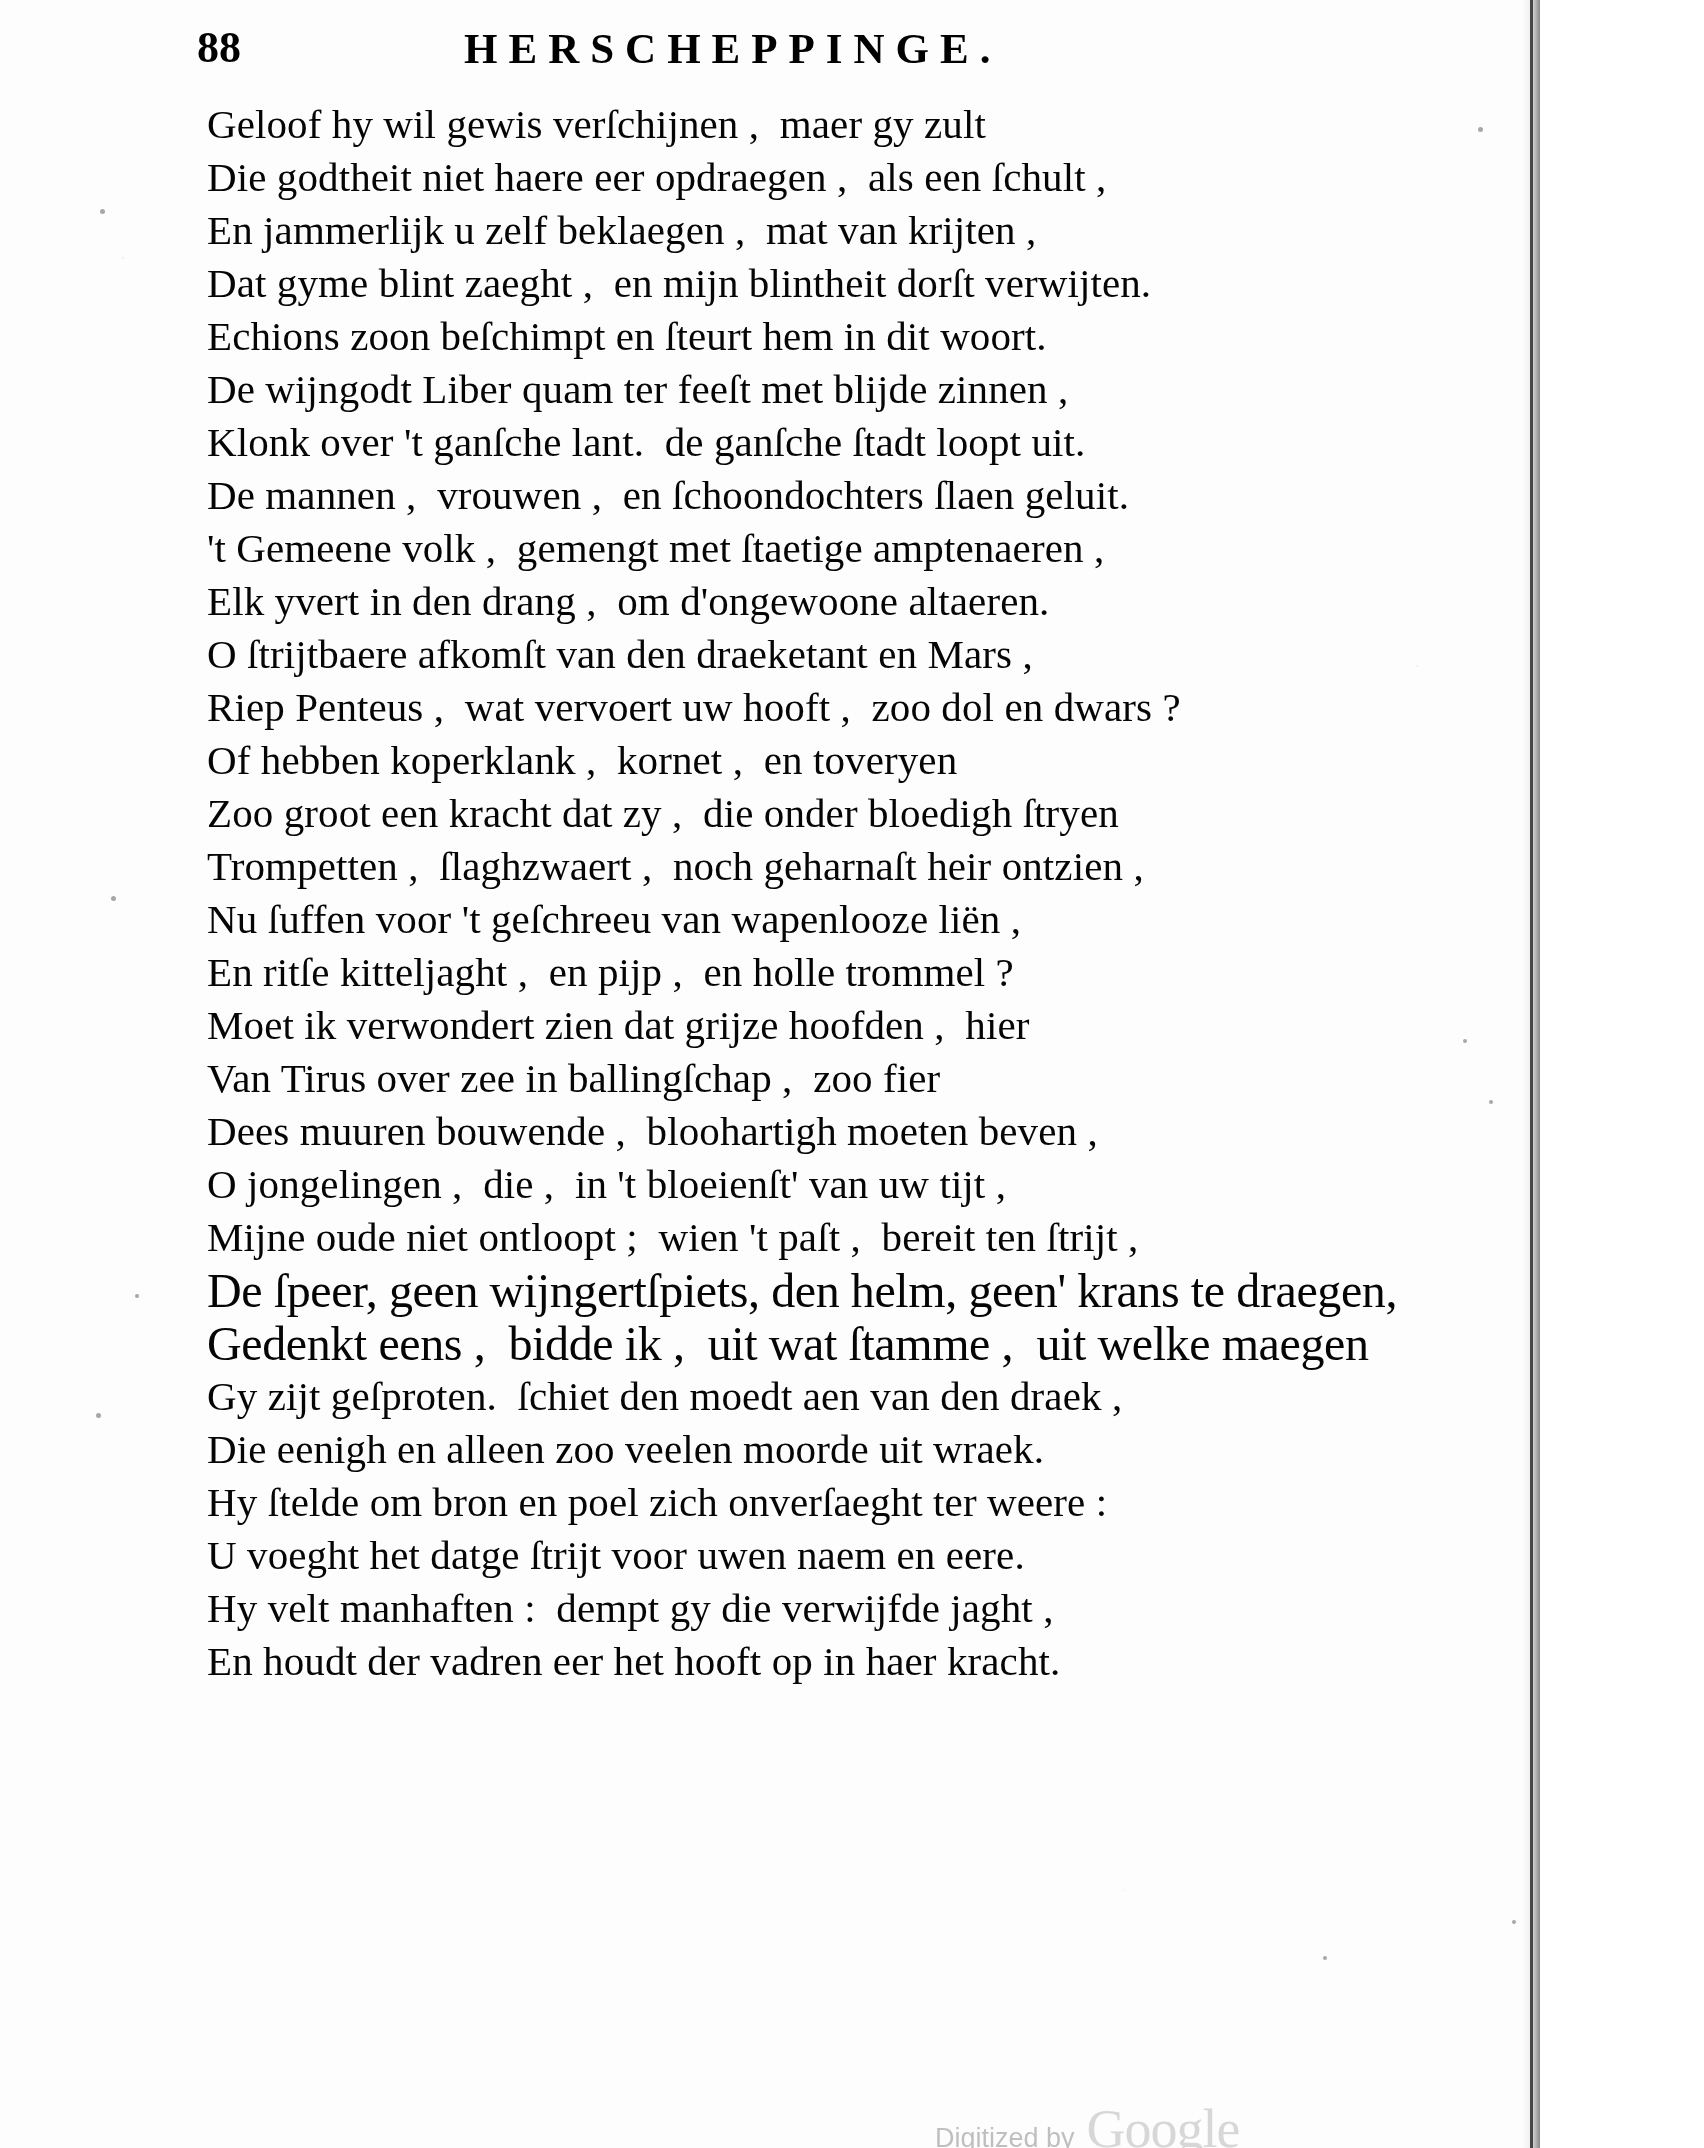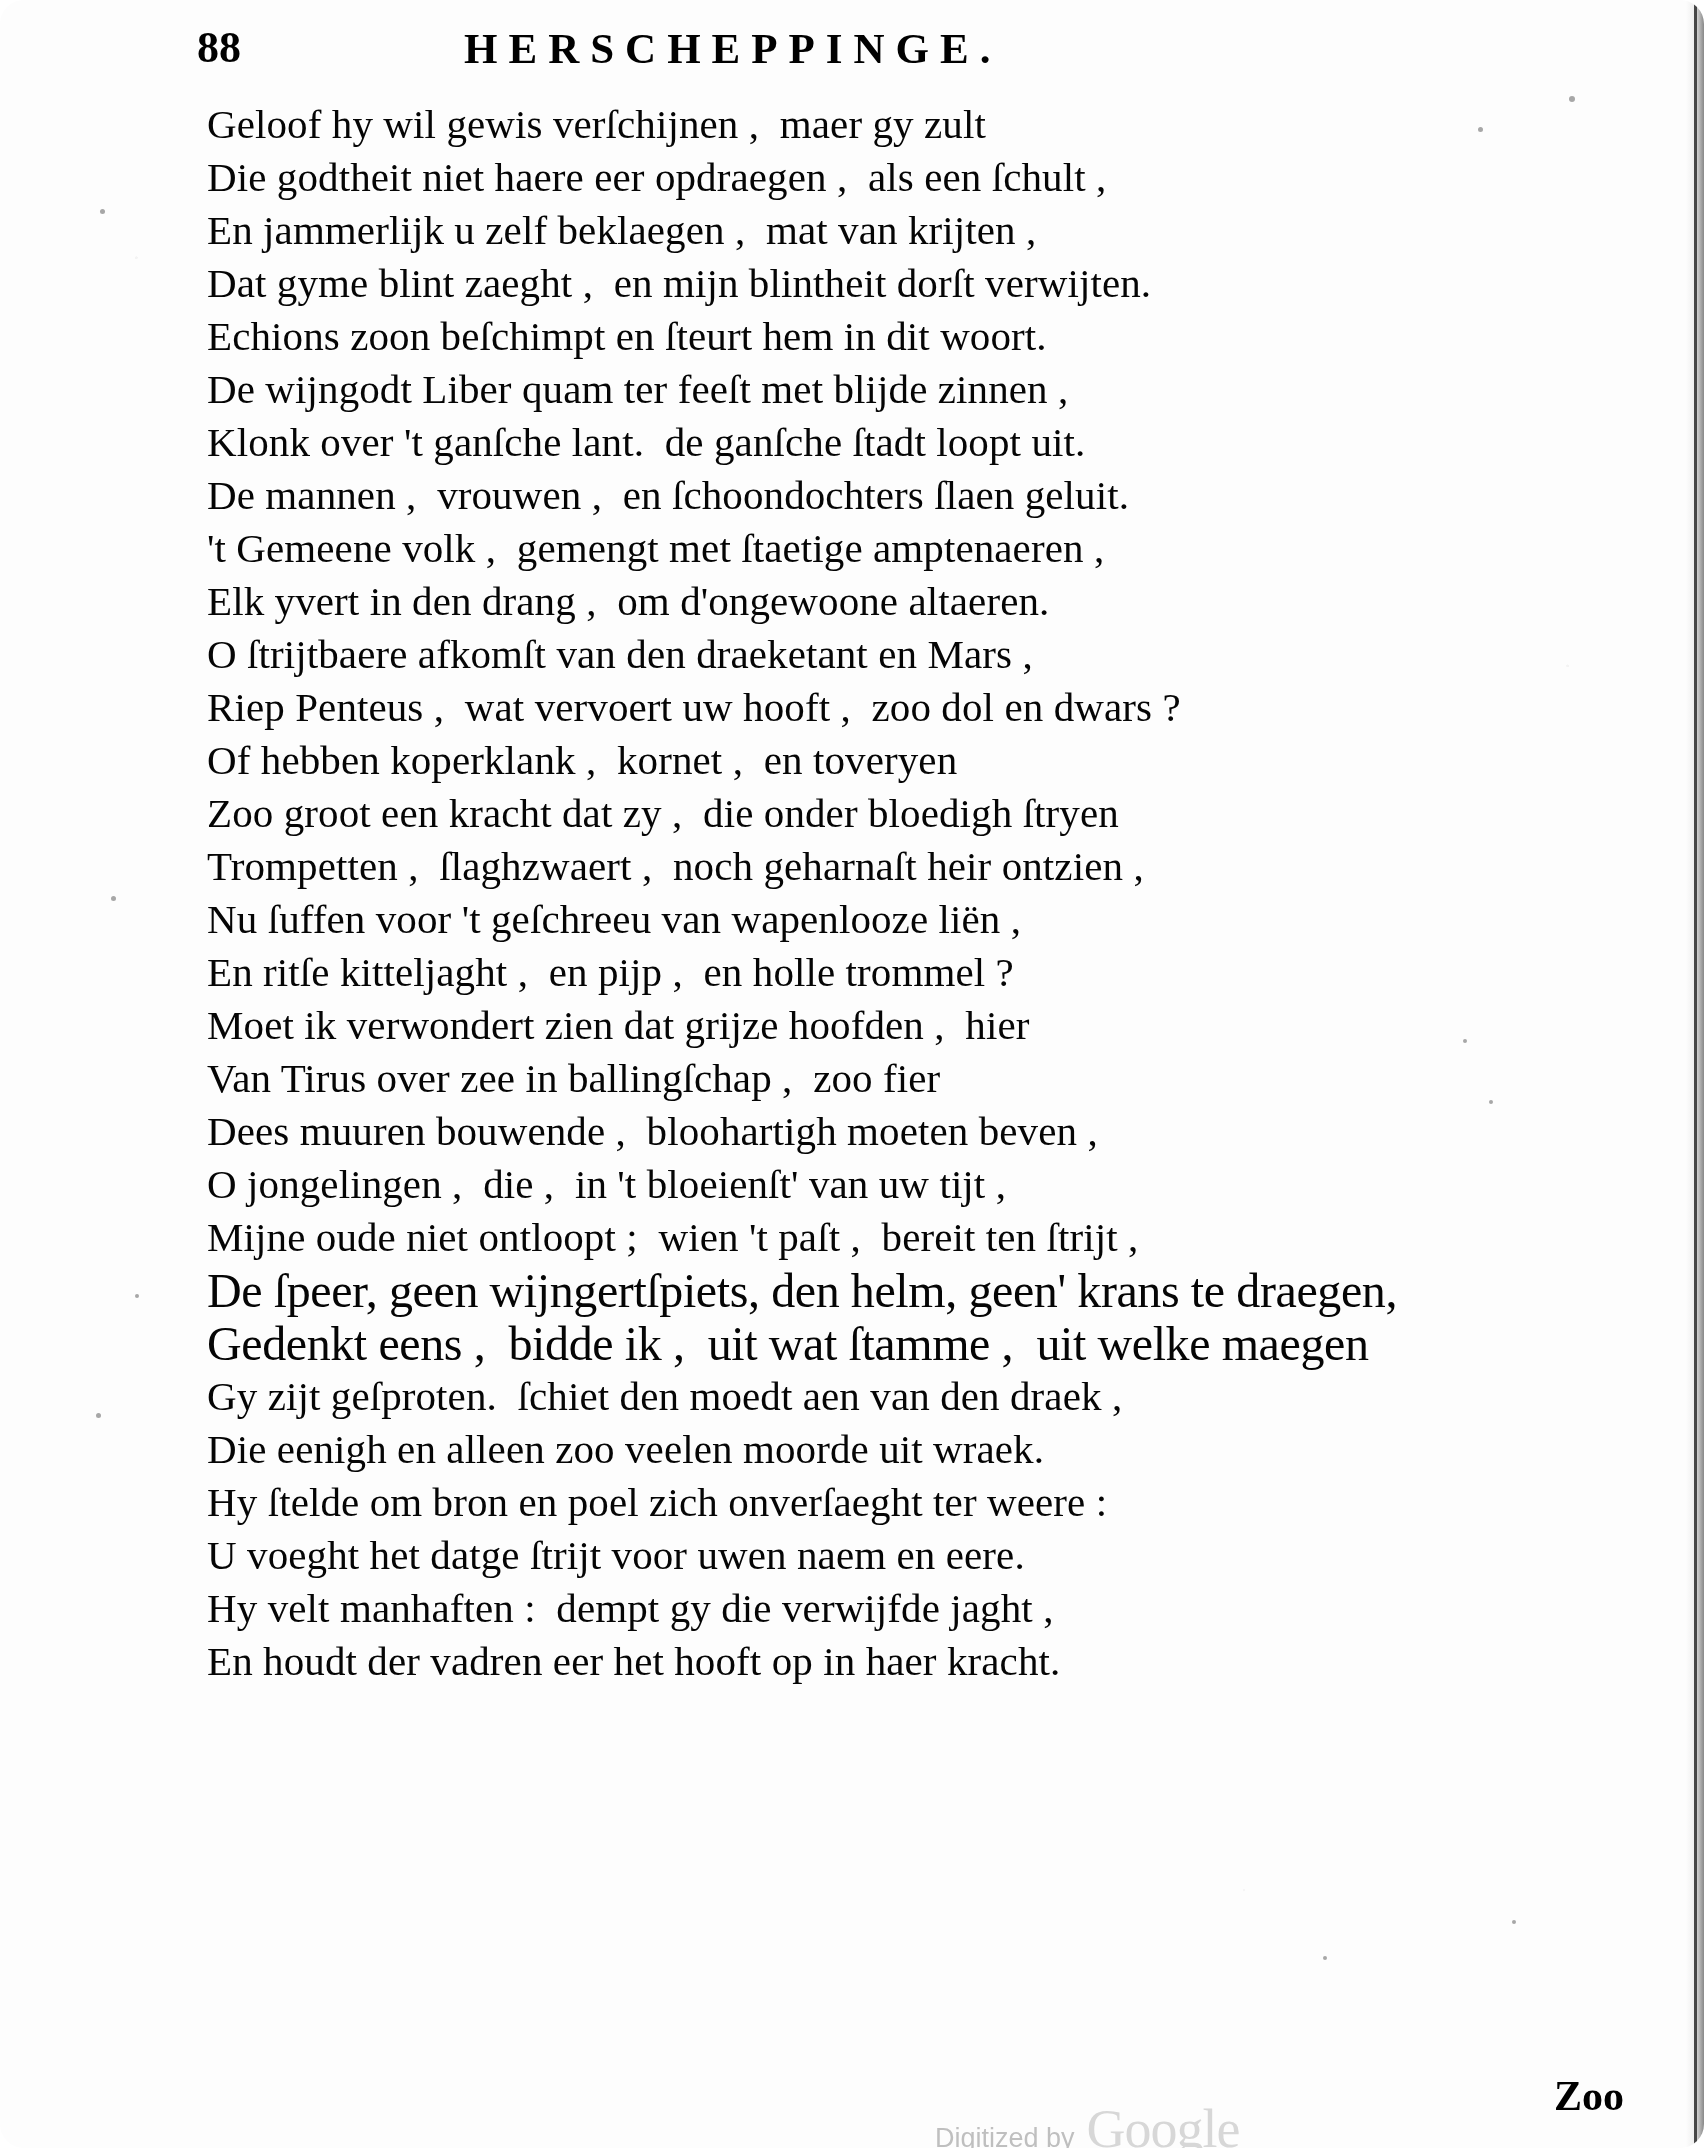--- a/index.html
+++ b/index.html
@@ -6,25 +6,24 @@
     margin: 0;
     padding: 0;
     background: #ffffff;
   }
   body {
     font-family: "Liberation Serif", "DejaVu Serif", serif;
     color: #000000;
   }
   #page {
     position: relative;
-    width: 1704px;
+    width: 1540px;
     height: 2148px;
     background: #fdfdfd;
     overflow: hidden;
-    border-radius: 24px;
   }
   
   #paper-texture {
     position: absolute;
     inset: 0;
     pointer-events: none;
     background:
       radial-gradient(circle at 8% 12%, rgba(0,0,0,0.05) 0 1.2px, transparent 1.6px),
       radial-gradient(circle at 92% 31%, rgba(0,0,0,0.05) 0 1.2px, transparent 1.6px),
       radial-gradient(circle at 47% 77%, rgba(0,0,0,0.04) 0 1.2px, transparent 1.6px),

